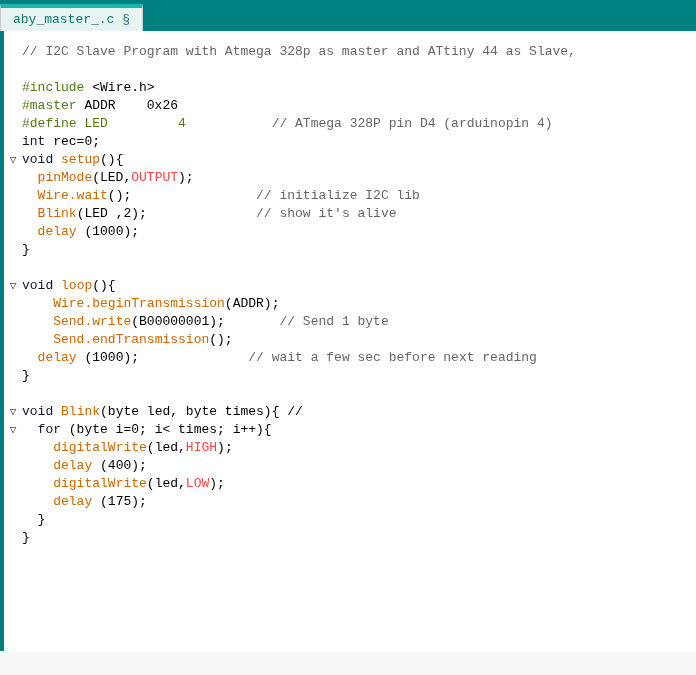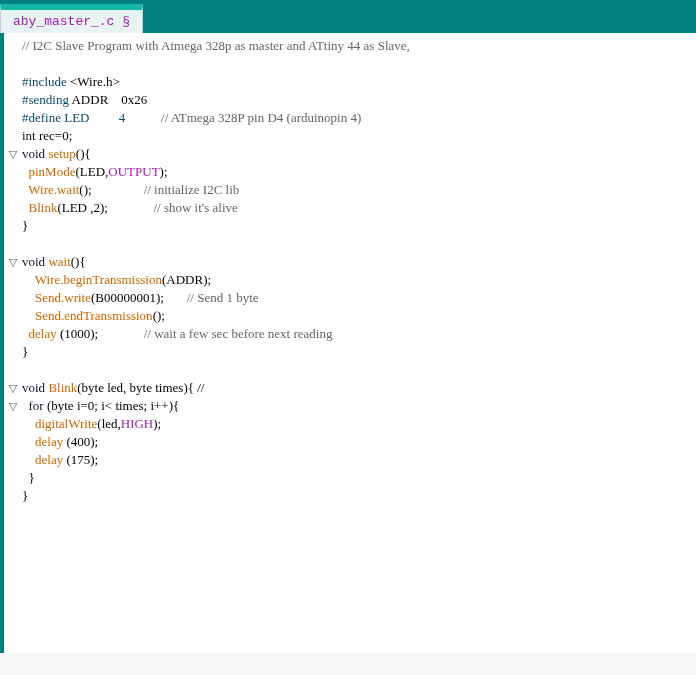--- a/index.html
+++ b/index.html
@@ -9,35 +9,34 @@
       font-size: 13px;
     }
     .tab-bar {
       background: #008080;
       padding: 4px 0 0 0;
       display: flex;
       align-items: flex-end;
     }
     .tab {
       background: #e8f4f4;
-      color: #a21caf;
+      color: #0f766e;
       padding: 4px 12px;
       font-size: 13px;
       font-family: 'Courier New', Courier, monospace;
-      border-top: 6px solid #14b8a6;
+      border-top: 4px solid #14b8a6;
       border-left: 1px solid #ccc;
       border-right: 1px solid #ccc;
       cursor: pointer;
     }
     .code-area {
       background: #fff;
-      padding: 4px 0;
+      padding: 12px 0;
       min-height: 620px;
       position: relative;
-      font-family: Liberation Serif, serif;
     }
     .code-line {
       display: flex;
       align-items: flex-start;
       min-height: 18px;
       line-height: 18px;
       padding: 0 4px 0 0;
       position: relative;
     }
     .fold-gutter {
@@ -51,23 +50,23 @@
       cursor: pointer;
       user-select: none;
     }
     .code-text {
       white-space: pre;
       padding-left: 2px;
     }
     
     .c-comment { color: #666; }
     .c-keyword { color: #0f172a; font-weight: normal; }
-    .c-preprocessor { color: #0c4a6e; }
+    .c-preprocessor { color: #4d7c0f; }
     .c-function { color: #cc6600; }
-    .c-const { color: #a21caf; }
+    .c-const { color: #ef4444; }
     .left-bar {
       width: 4px;
       background: #008080;
       position: absolute;
       left: 0;
       top: 0;
       bottom: 0;
     }
     .code-wrapper {
       padding-left: 6px;
@@ -91,21 +90,21 @@
       <div class="code-line">
         <span class="fold-gutter"></span>
         <span class="code-text"></span>
       </div>
       <div class="code-line">
         <span class="fold-gutter"></span>
         <span class="code-text"><span class="c-preprocessor">#include</span> &lt;Wire.h&gt;</span>
       </div>
       <div class="code-line">
         <span class="fold-gutter"></span>
-        <span class="code-text"><span class="c-preprocessor">#sending</span> ADDR    0x26</span>
+        <span class="code-text"><span class="c-preprocessor">#master</span> ADDR    0x26</span>
       </div>
       <div class="code-line">
         <span class="fold-gutter"></span>
         <span class="code-text"><span class="c-preprocessor">#define LED         4</span>           <span class="c-comment">// ATmega 328P pin D4 (arduinopin 4)</span></span>
       </div>
       <div class="code-line">
         <span class="fold-gutter"></span>
         <span class="code-text"><span class="c-keyword">int</span> rec=0;</span>
       </div>
       <div class="code-line">
@@ -119,29 +118,33 @@
       <div class="code-line">
         <span class="fold-gutter"></span>
         <span class="code-text">  <span class="c-function">Wire.wait</span>();                <span class="c-comment">// initialize I2C lib</span></span>
       </div>
       <div class="code-line">
         <span class="fold-gutter"></span>
         <span class="code-text">  <span class="c-function">Blink</span>(LED ,2);              <span class="c-comment">// show it's alive</span></span>
       </div>
       <div class="code-line">
         <span class="fold-gutter"></span>
+        <span class="code-text">  <span class="c-function">delay</span> (1000);</span>
+      </div>
+      <div class="code-line">
+        <span class="fold-gutter"></span>
         <span class="code-text">}</span>
       </div>
       <div class="code-line">
         <span class="fold-gutter"></span>
         <span class="code-text"></span>
       </div>
       <div class="code-line">
         <span class="fold-gutter">▽</span>
-        <span class="code-text"><span class="c-keyword">void</span> <span class="c-function">wait</span>(){</span>
+        <span class="code-text"><span class="c-keyword">void</span> <span class="c-function">loop</span>(){</span>
       </div>
       <div class="code-line">
         <span class="fold-gutter"></span>
         <span class="code-text">    <span class="c-function">Wire.beginTransmission</span>(ADDR);</span>
       </div>
       <div class="code-line">
         <span class="fold-gutter"></span>
         <span class="code-text">    <span class="c-function">Send.write</span>(B00000001);       <span class="c-comment">// Send 1 byte</span></span>
       </div>
       <div class="code-line">
@@ -168,20 +171,24 @@
         <span class="fold-gutter">▽</span>
         <span class="code-text">  <span class="c-keyword">for</span> (byte i=0; i&lt; times; i++){</span>
       </div>
       <div class="code-line">
         <span class="fold-gutter"></span>
         <span class="code-text">    <span class="c-function">digitalWrite</span>(led,<span class="c-const">HIGH</span>);</span>
       </div>
       <div class="code-line">
         <span class="fold-gutter"></span>
         <span class="code-text">    <span class="c-function">delay</span> (400);</span>
+      </div>
+      <div class="code-line">
+        <span class="fold-gutter"></span>
+        <span class="code-text">    <span class="c-function">digitalWrite</span>(led,<span class="c-const">LOW</span>);</span>
       </div>
       <div class="code-line">
         <span class="fold-gutter"></span>
         <span class="code-text">    <span class="c-function">delay</span> (175);</span>
       </div>
       <div class="code-line">
         <span class="fold-gutter"></span>
         <span class="code-text">  }</span>
       </div>
       <div class="code-line">

